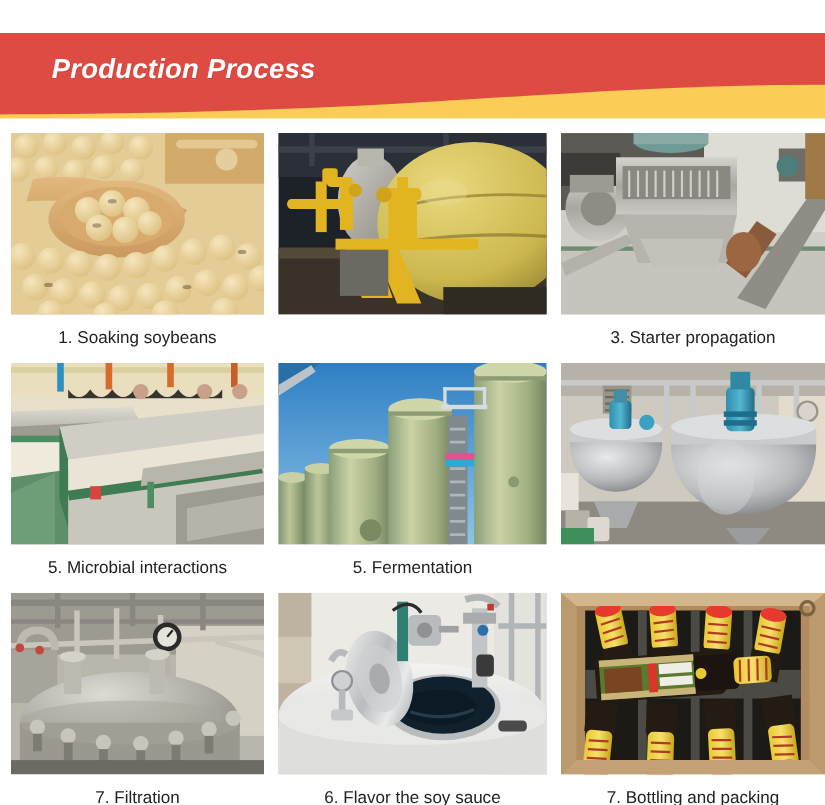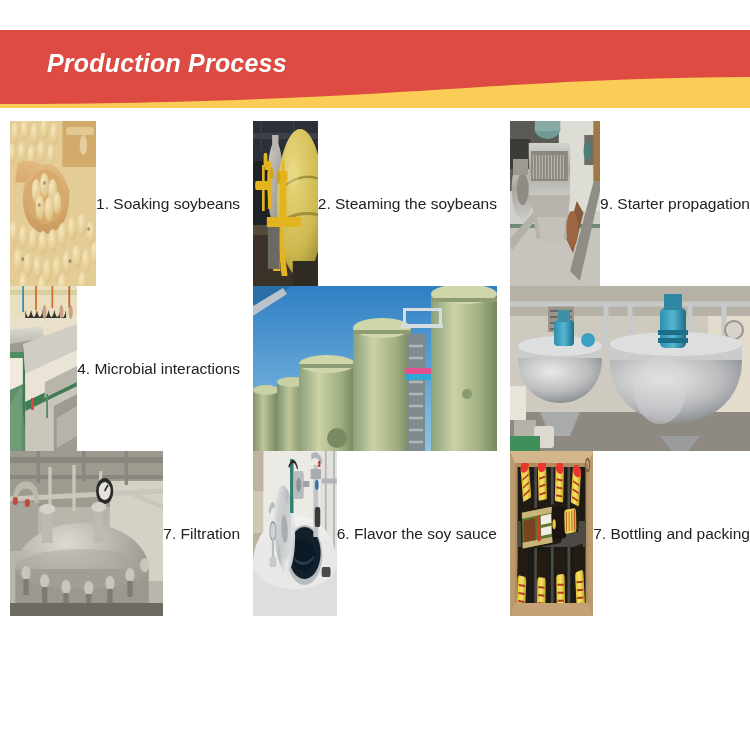--- a/index.html
+++ b/index.html
@@ -23,21 +23,21 @@
   }
 
   
   .grid{
     position:absolute;left:10px;top:99px;width:730px;
     display:grid;
     grid-template-columns:230px 244px 240px;
     column-gap:13px;
     row-gap:0px;
   }
-  .cell{display:flex;flex-direction:row;align-items:center;}
+  .cell{display:flex;flex-direction:column;align-items:center;}
   .thumb{
     width:100%;height:165px;
     overflow:hidden;position:relative;
     background:#d8d4cc;
   }
   .thumb svg{display:block;width:100%;height:100%;}
   .caption{
     height:44px;line-height:44px;
     font-size:15.5px;color:#222222;
     text-align:center;white-space:nowrap;
@@ -181,21 +181,20 @@
             <polygon points="58,98 86,98 104,150 76,150"></polygon>
             <polygon points="86,102 108,102 130,155 108,155"></polygon>
             <rect x="52" y="96" width="130" height="10"></rect>
           </g>
           <rect x="56" y="106" width="44" height="42" fill="#6b6a62"></rect>
           <rect x="150" y="140" width="94" height="25" fill="#2f2a22"></rect>
           <circle cx="96" cy="56" r="7" fill="#cfa31a"></circle>
           <circle cx="70" cy="52" r="6" fill="#cfa31a"></circle>
         </svg>
       </div>
-      <div class="caption">2. Steaming the soybeans</div>
     </div>
 
     <div class="cell">
       <div class="thumb">
         <svg viewBox="0 0 240 165" preserveAspectRatio="none">
           <defs>
             <linearGradient id="steel3" x1="0" y1="0" x2="0" y2="1">
               <stop offset="0%" stop-color="#d3d2cd"></stop>
                 <stop offset="50%" stop-color="#a9a7a0"></stop>
                 <stop offset="100%" stop-color="#cac8c2"></stop>
@@ -238,21 +237,21 @@
           <polygon points="160,150 240,36 240,70 186,160" fill="#8f8d86"></polygon>
           <polygon points="150,118 178,80 196,92 168,132" fill="#8a5a3c"></polygon>
           <ellipse cx="166" cy="108" rx="16" ry="18" fill="#9c6640"></ellipse>
           <rect x="198" y="14" width="26" height="30" fill="#6f6d66"></rect>
           <rect x="222" y="0" width="18" height="60" fill="#a07a46"></rect>
           <circle cx="206" cy="30" r="10" fill="#4e7d7a"></circle>
 
           <polygon points="0,118 60,92 66,100 4,130" fill="#b3b1aa"></polygon>
         </svg>
       </div>
-      <div class="caption">9. Starter propagation</div>
+      <div class="caption">3. Starter propagation</div>
     </div>
 
     <div class="cell">
       <div class="thumb">
         <svg viewBox="0 0 230 165" preserveAspectRatio="none">
           <defs>
             <linearGradient id="tray" x1="0" y1="0" x2="0" y2="1">
               <stop offset="0%" stop-color="#dcdad1"></stop>
                 <stop offset="100%" stop-color="#b0ada3"></stop>
             </linearGradient>
@@ -286,21 +285,21 @@
           <polygon points="52,88 230,64 230,98 52,124" fill="#e9e4d6"></polygon>
           <polygon points="52,124 230,98 230,165 52,165" fill="#c9c6bc"></polygon>
           <rect x="52" y="116" width="178" height="9" fill="#3f7c54" transform="rotate(-8 52 120)"></rect>
           <polygon points="120,96 230,80 230,96 118,112" fill="#b8b5ab"></polygon>
           <rect x="72" y="112" width="10" height="12" fill="#d8453c"></rect>
           <rect x="124" y="108" width="6" height="24" fill="#4e8d63"></rect>
           <polygon points="150,120 230,108 230,165 150,165" fill="#9e9b92"></polygon>
           <polygon points="160,132 230,120 230,150 160,162" fill="#b6b3a9"></polygon>
         </svg>
       </div>
-      <div class="caption">4. Microbial interactions</div>
+      <div class="caption">5. Microbial interactions</div>
     </div>
 
     <div class="cell">
       <div class="thumb">
         <svg viewBox="0 0 244 165" preserveAspectRatio="none">
           <defs>
             <linearGradient id="sky5" x1="0" y1="0" x2="0" y2="1">
               <stop offset="0%" stop-color="#2f7fc4"></stop>
                 <stop offset="100%" stop-color="#8ec4e6"></stop>
             </linearGradient>
@@ -356,20 +355,21 @@
           </g>
           <rect x="148" y="38" width="42" height="4" fill="#d6dde0"></rect>
           <rect x="150" y="22" width="3" height="18" fill="#d6dde0"></rect>
           <rect x="186" y="22" width="3" height="18" fill="#d6dde0"></rect>
           <rect x="150" y="22" width="39" height="3" fill="#d6dde0"></rect>
 
           <rect x="152" y="82" width="26" height="12" fill="#2fa8d8"></rect>
           <rect x="152" y="82" width="26" height="6" fill="#e5508e"></rect>
         </svg>
       </div>
+      <div class="caption">5. Fermentation</div>
     </div>
 
     <div class="cell">
       <div class="thumb">
         <svg viewBox="0 0 240 165" preserveAspectRatio="none">
           <defs>
             <radialGradient id="kettle" cx="40%" cy="30%" r="75%">
               <stop offset="0%" stop-color="#e8e9ea"></stop>
                 <stop offset="60%" stop-color="#b9bbbd"></stop>
                 <stop offset="100%" stop-color="#85888c"></stop>

